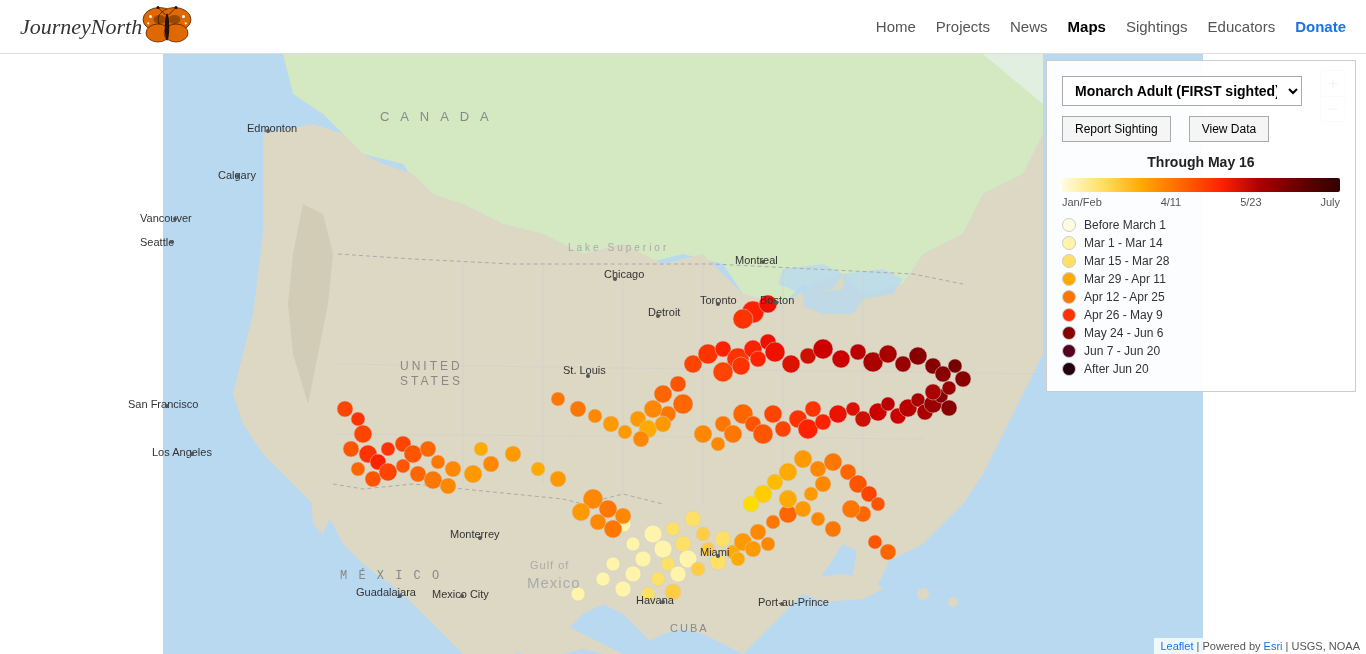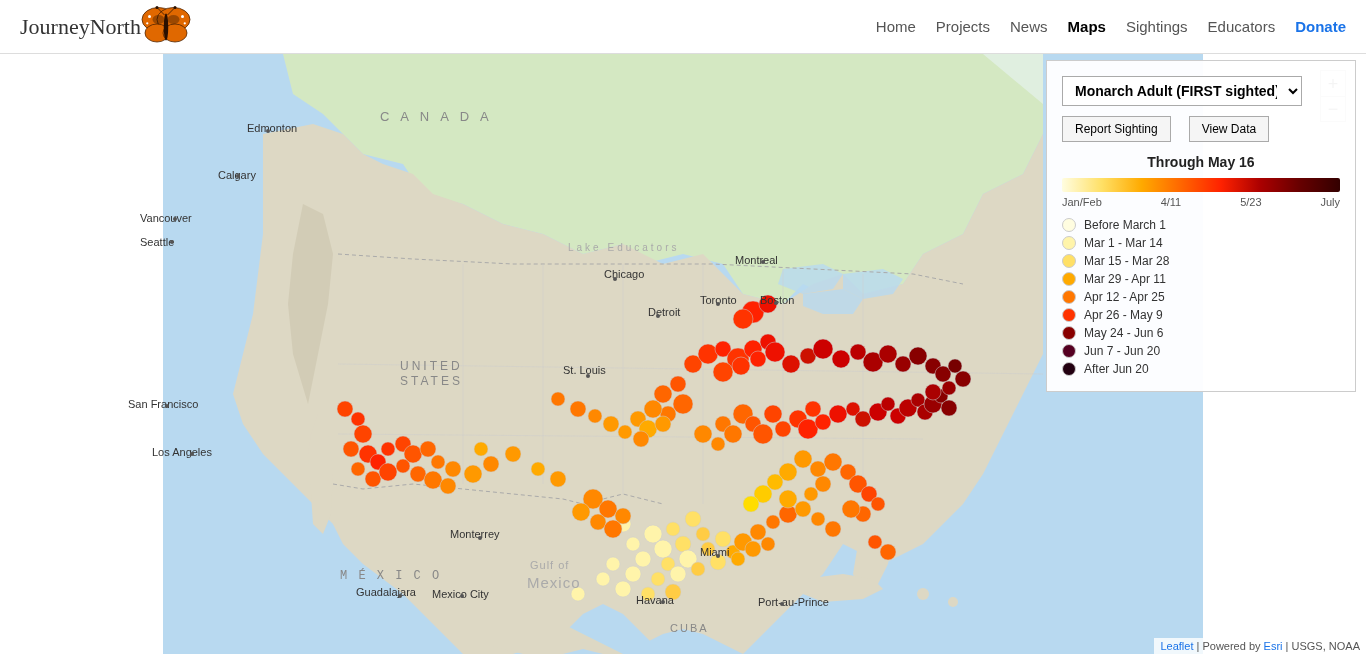--- a/index.html
+++ b/index.html
@@ -17,20 +17,21 @@
       justify-content: space-between;
       padding: 0 20px;
       border-bottom: 1px solid #ddd;
     }
     #logo-area {
       display: flex;
       align-items: center;
     }
     #logo-text {
       font-size: 22px;
+      font-style: italic;
       color: #333;
       font-family: Georgia, serif;
     }
     #butterfly-icon {
       width: 60px;
       height: 50px;
       margin-left: -5px;
     }
     #nav {
       display: flex;
@@ -541,21 +542,21 @@
 
   <div class="country-label" style="left:380px;top:55px;font-size:13px;letter-spacing:4px;">C A N A D A</div>
   <div class="country-label" style="left:400px;top:305px;font-size:12px;letter-spacing:3px;">UNITED</div>
   <div class="country-label" style="left:400px;top:320px;font-size:12px;letter-spacing:3px;">STATES</div>
   <div class="country-label" style="left:340px;top:515px;font-size:12px;letter-spacing:2px;font-family:Liberation Mono, monospace;">M É X I C O</div>
   <div class="country-label" style="left:530px;top:505px;font-size:11px;letter-spacing:1px;color:#aaa;">Gulf of</div>
   <div class="country-label" style="left:527px;top:520px;font-size:15px;letter-spacing:1px;color:#aaa;">Mexico</div>
   <div class="country-label" style="left:670px;top:568px;font-size:11px;letter-spacing:2px;">CUBA</div>
   <div class="country-label" style="left:780px;top:598px;font-size:11px;letter-spacing:1px;color:#aaa;">Caribbean</div>
 
-  <div class="country-label" style="left:568px;top:188px;font-size:10px;color:#aaa;">Lake Educators</div>
+  <div class="country-label" style="left:568px;top:188px;font-size:10px;color:#aaa;">Lake Superior</div>
 </div>
 
 <div id="zoom-controls">
   <button class="zoom-btn">+</button>
   <button class="zoom-btn">−</button>
 </div>
 
 <div id="control-panel">
 
   <div id="species-row">

